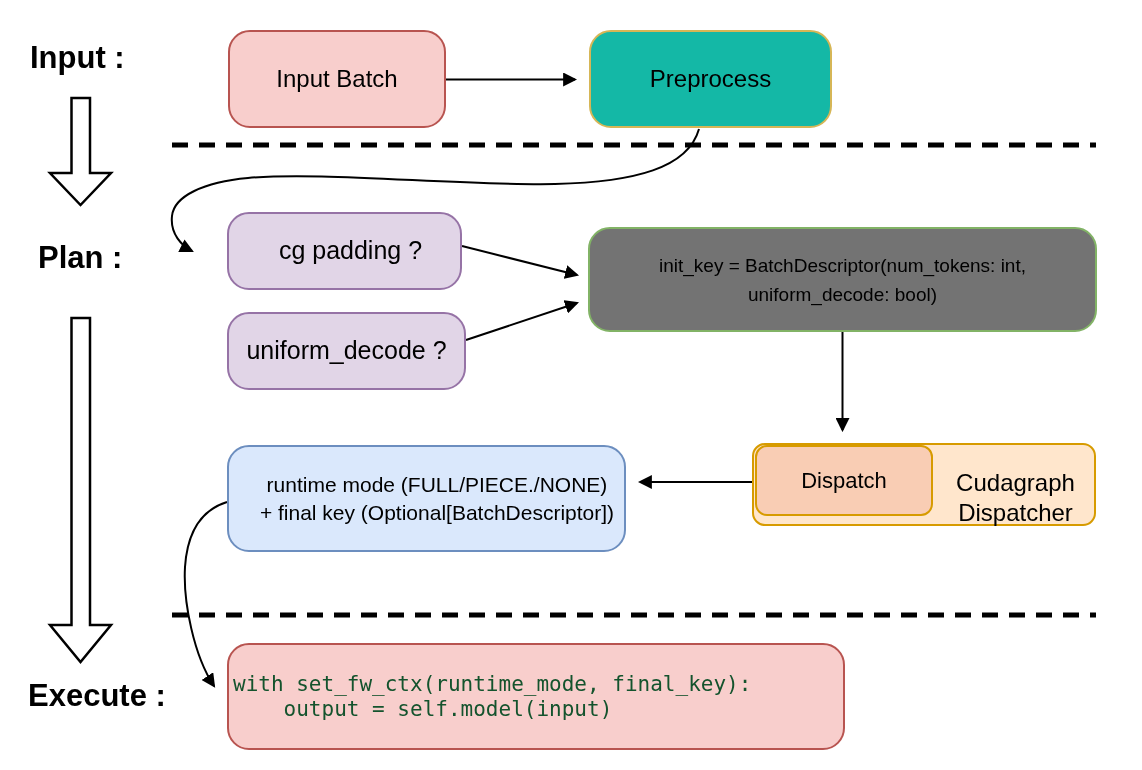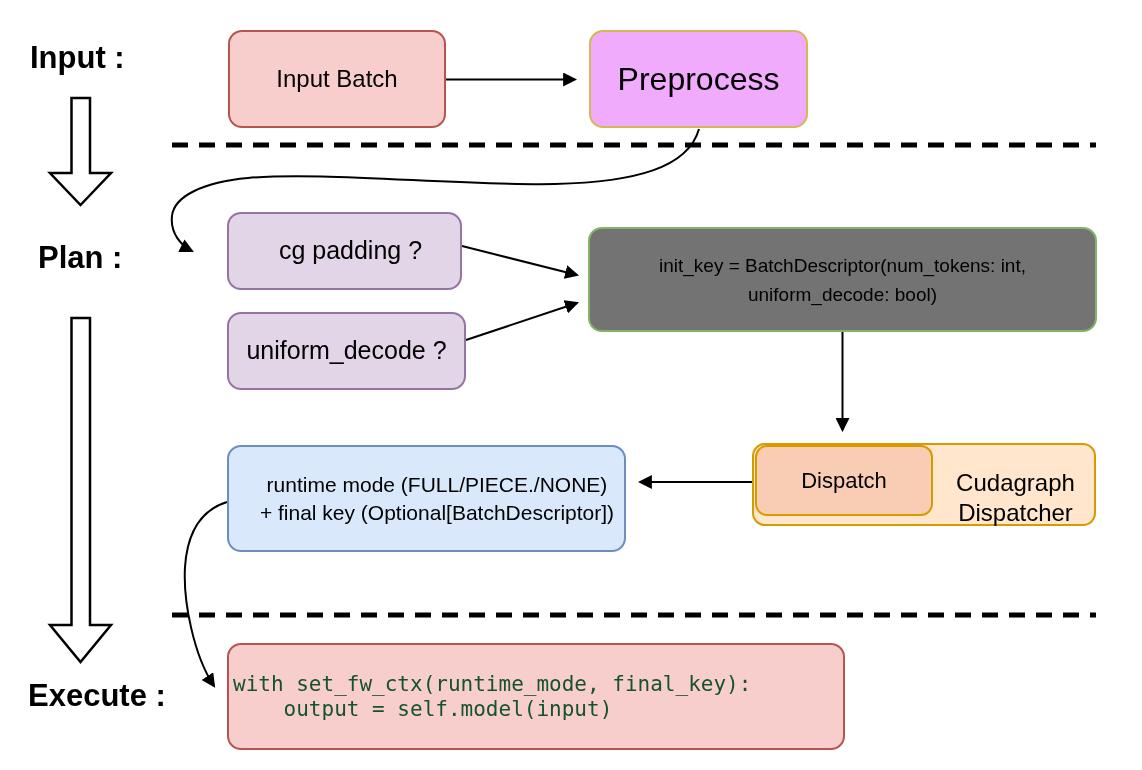--- a/index.html
+++ b/index.html
@@ -6,27 +6,27 @@
   .canvas{
     position:relative;width:1142px;height:770px;background:#ffffff;
     font-family:"Liberation Sans",sans-serif;overflow:hidden;
   }
   .connectors{position:absolute;left:0;top:0;width:1142px;height:770px;}
   .sec-label{
     position:absolute;font-weight:700;font-size:31px;color:#000;
     letter-spacing:0px;white-space:nowrap;
   }
   .box{
-    position:absolute;box-sizing:border-box;border:2px solid #000;border-radius:14px;
+    position:absolute;box-sizing:border-box;border:2px solid #000;border-radius:22px;
     display:flex;flex-direction:column;align-items:center;justify-content:center;
     text-align:center;color:#000;line-height:1.25;
   }
   .box span{display:block;}
   .b-inputbatch{left:228px;top:30px;width:218px;height:98px;background:#f8cecc;border-color:#b85450;font-size:24px;}
-  .b-preprocess{left:589px;top:30px;width:219px;height:98px;background:#f0abfc;border-color:#d6b656;font-size:32px;}
+  .b-preprocess{left:589px;top:30px;width:243px;height:98px;background:#14b8a6;border-color:#d6b656;font-size:24px;}
   .b-cgpad{left:227px;top:212px;width:235px;height:78px;background:#e1d5e7;border-color:#9673a6;font-size:25px;padding-left:12px;}
   .b-unidec{left:227px;top:312px;width:239px;height:78px;background:#e1d5e7;border-color:#9673a6;font-size:25px;}
   .b-initkey{left:588px;top:227px;width:509px;height:105px;background:#737373;border-color:#82b366;font-size:19px;line-height:29px;}
   .b-cudouter{left:752px;top:443px;width:344px;height:83px;background:#ffe6cc;border-color:#d79b00;border-radius:13px;font-size:24px;}
   .b-cudouter .txt{position:absolute;left:181px;top:0;width:161px;height:106px;display:flex;flex-direction:column;align-items:center;justify-content:center;line-height:30px;}
   .b-dispatch{left:755px;top:445px;width:178px;height:71px;background:#f9cdb4;border-color:#d79b00;border-radius:12px;font-size:22px;}
   .b-runtime{left:227px;top:445px;width:399px;height:107px;background:#dae8fc;border-color:#6c8ebf;font-size:21px;line-height:28px;padding-left:21px;}
   .b-code{
     left:227px;top:643px;width:618px;height:107px;background:#f8cecc;border-color:#b85450;
     align-items:flex-start;text-align:left;padding-left:4px;

